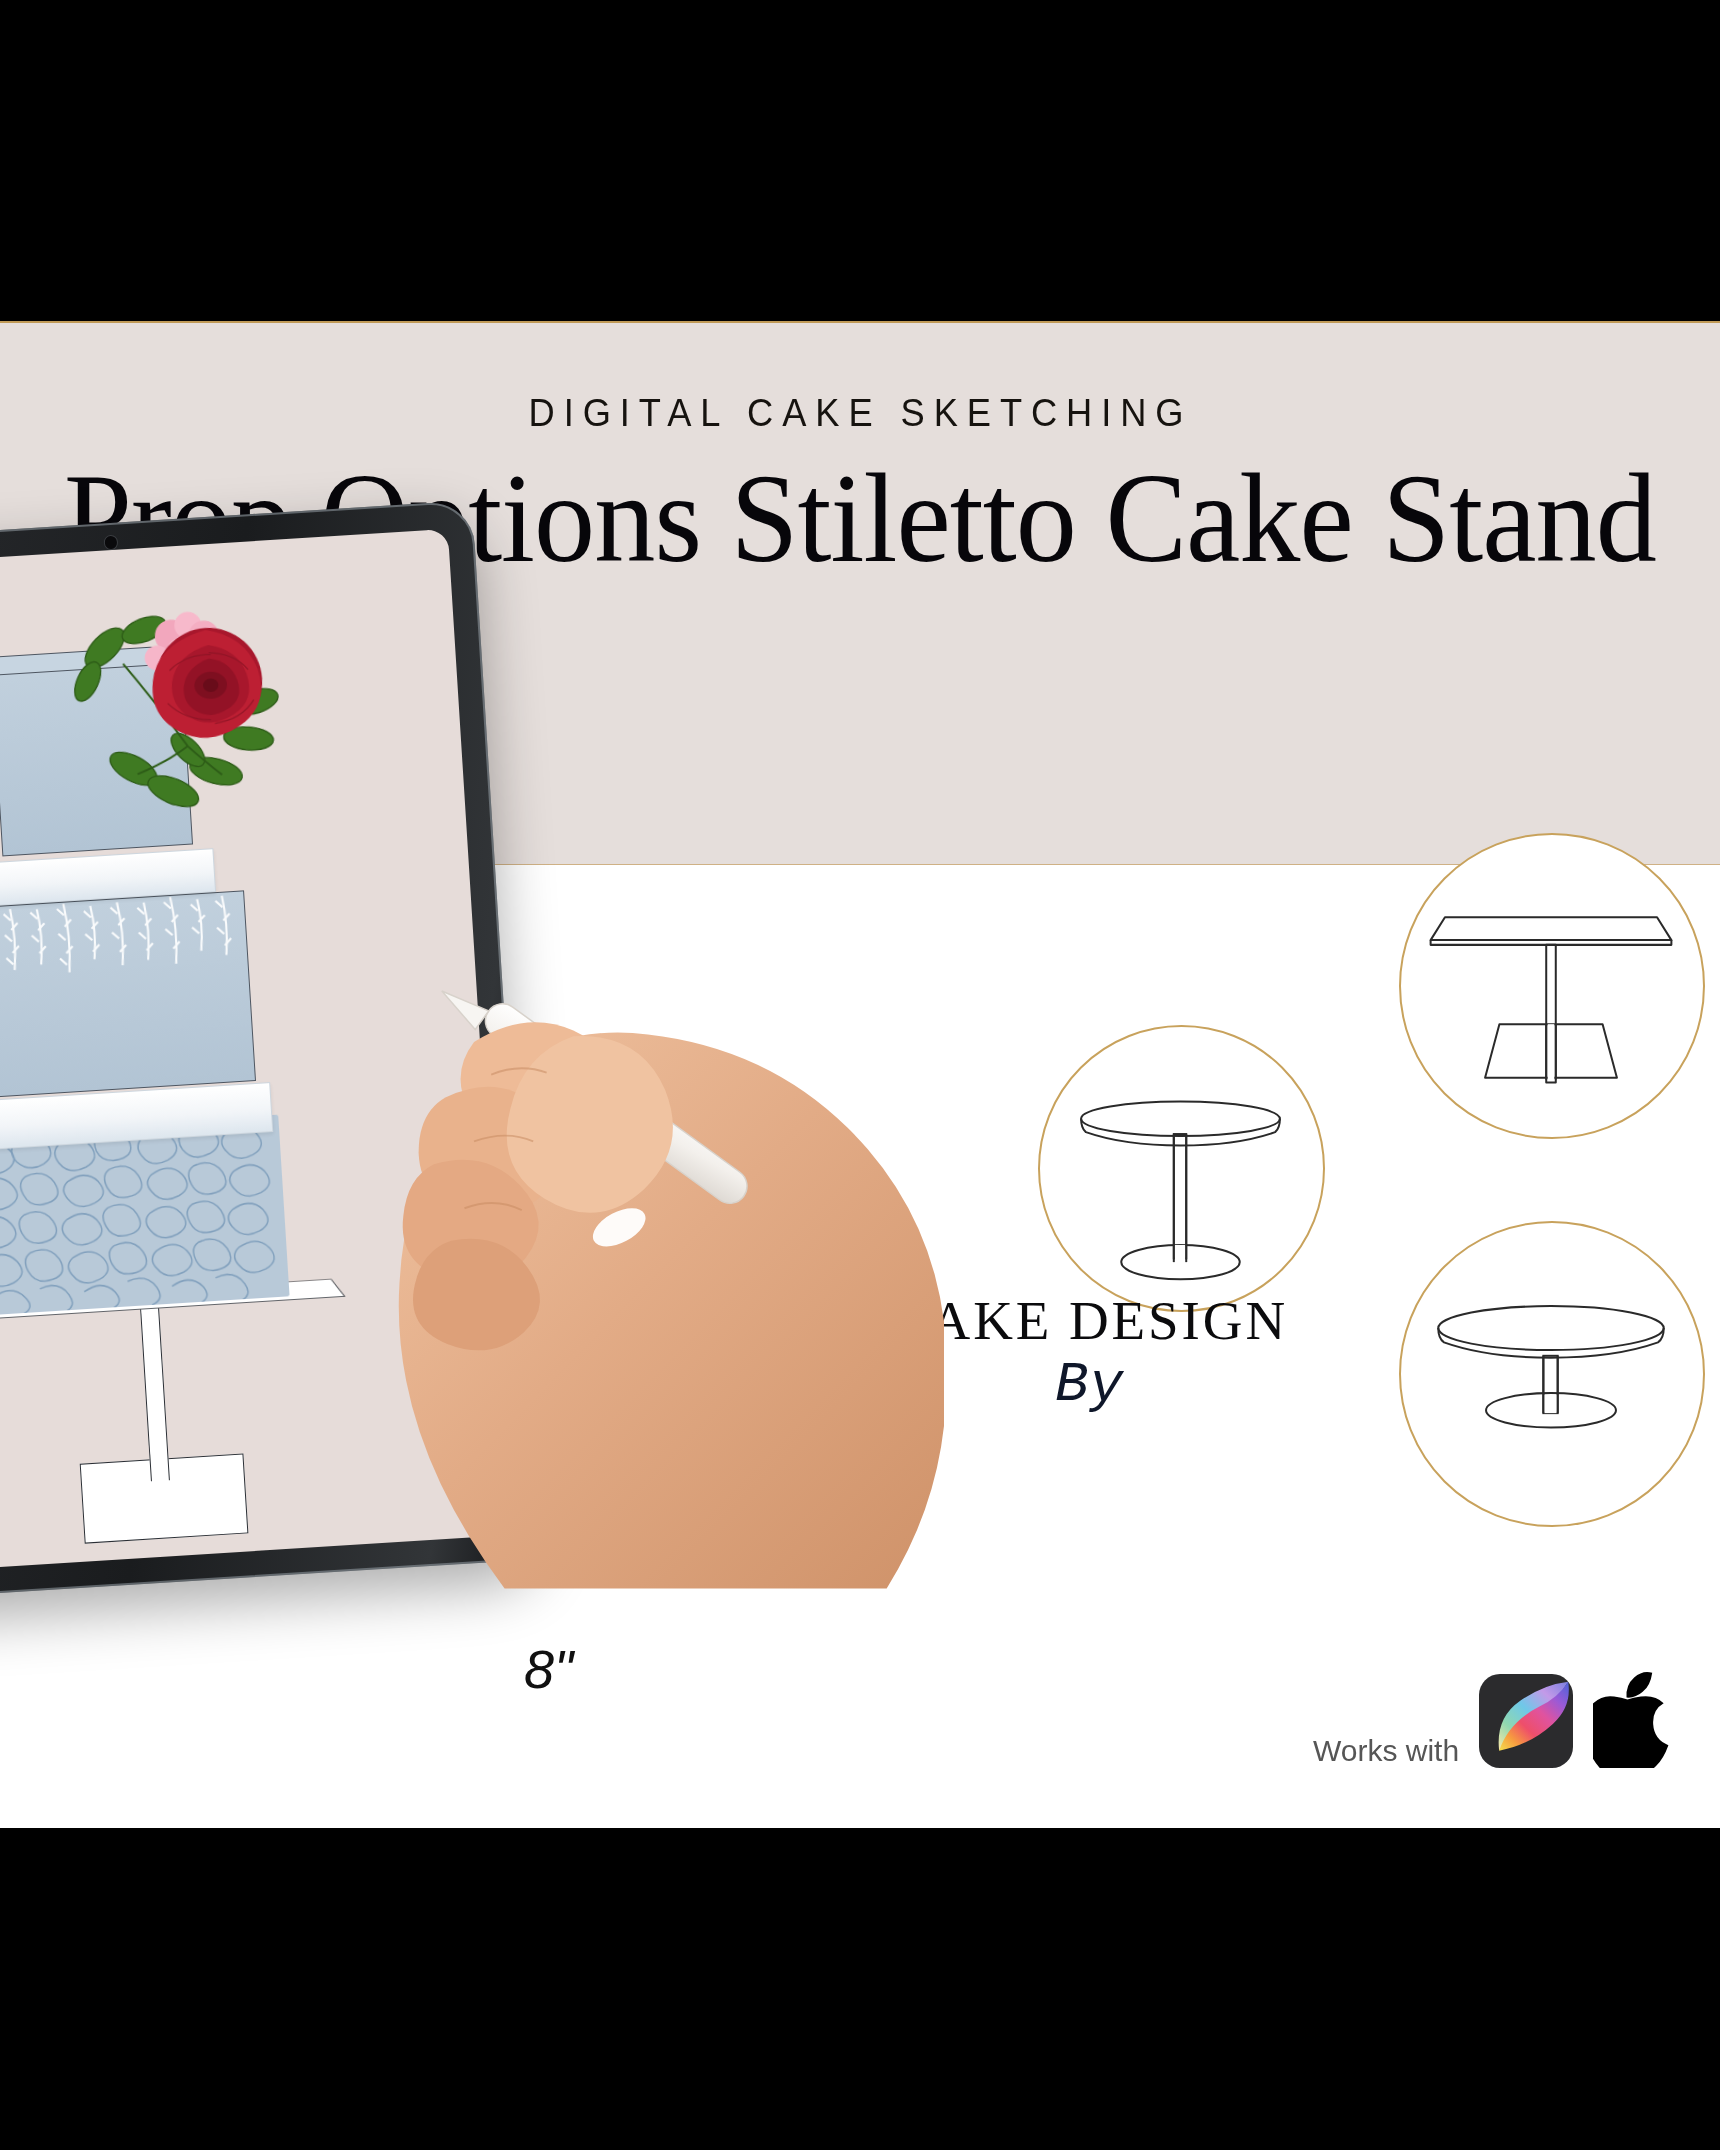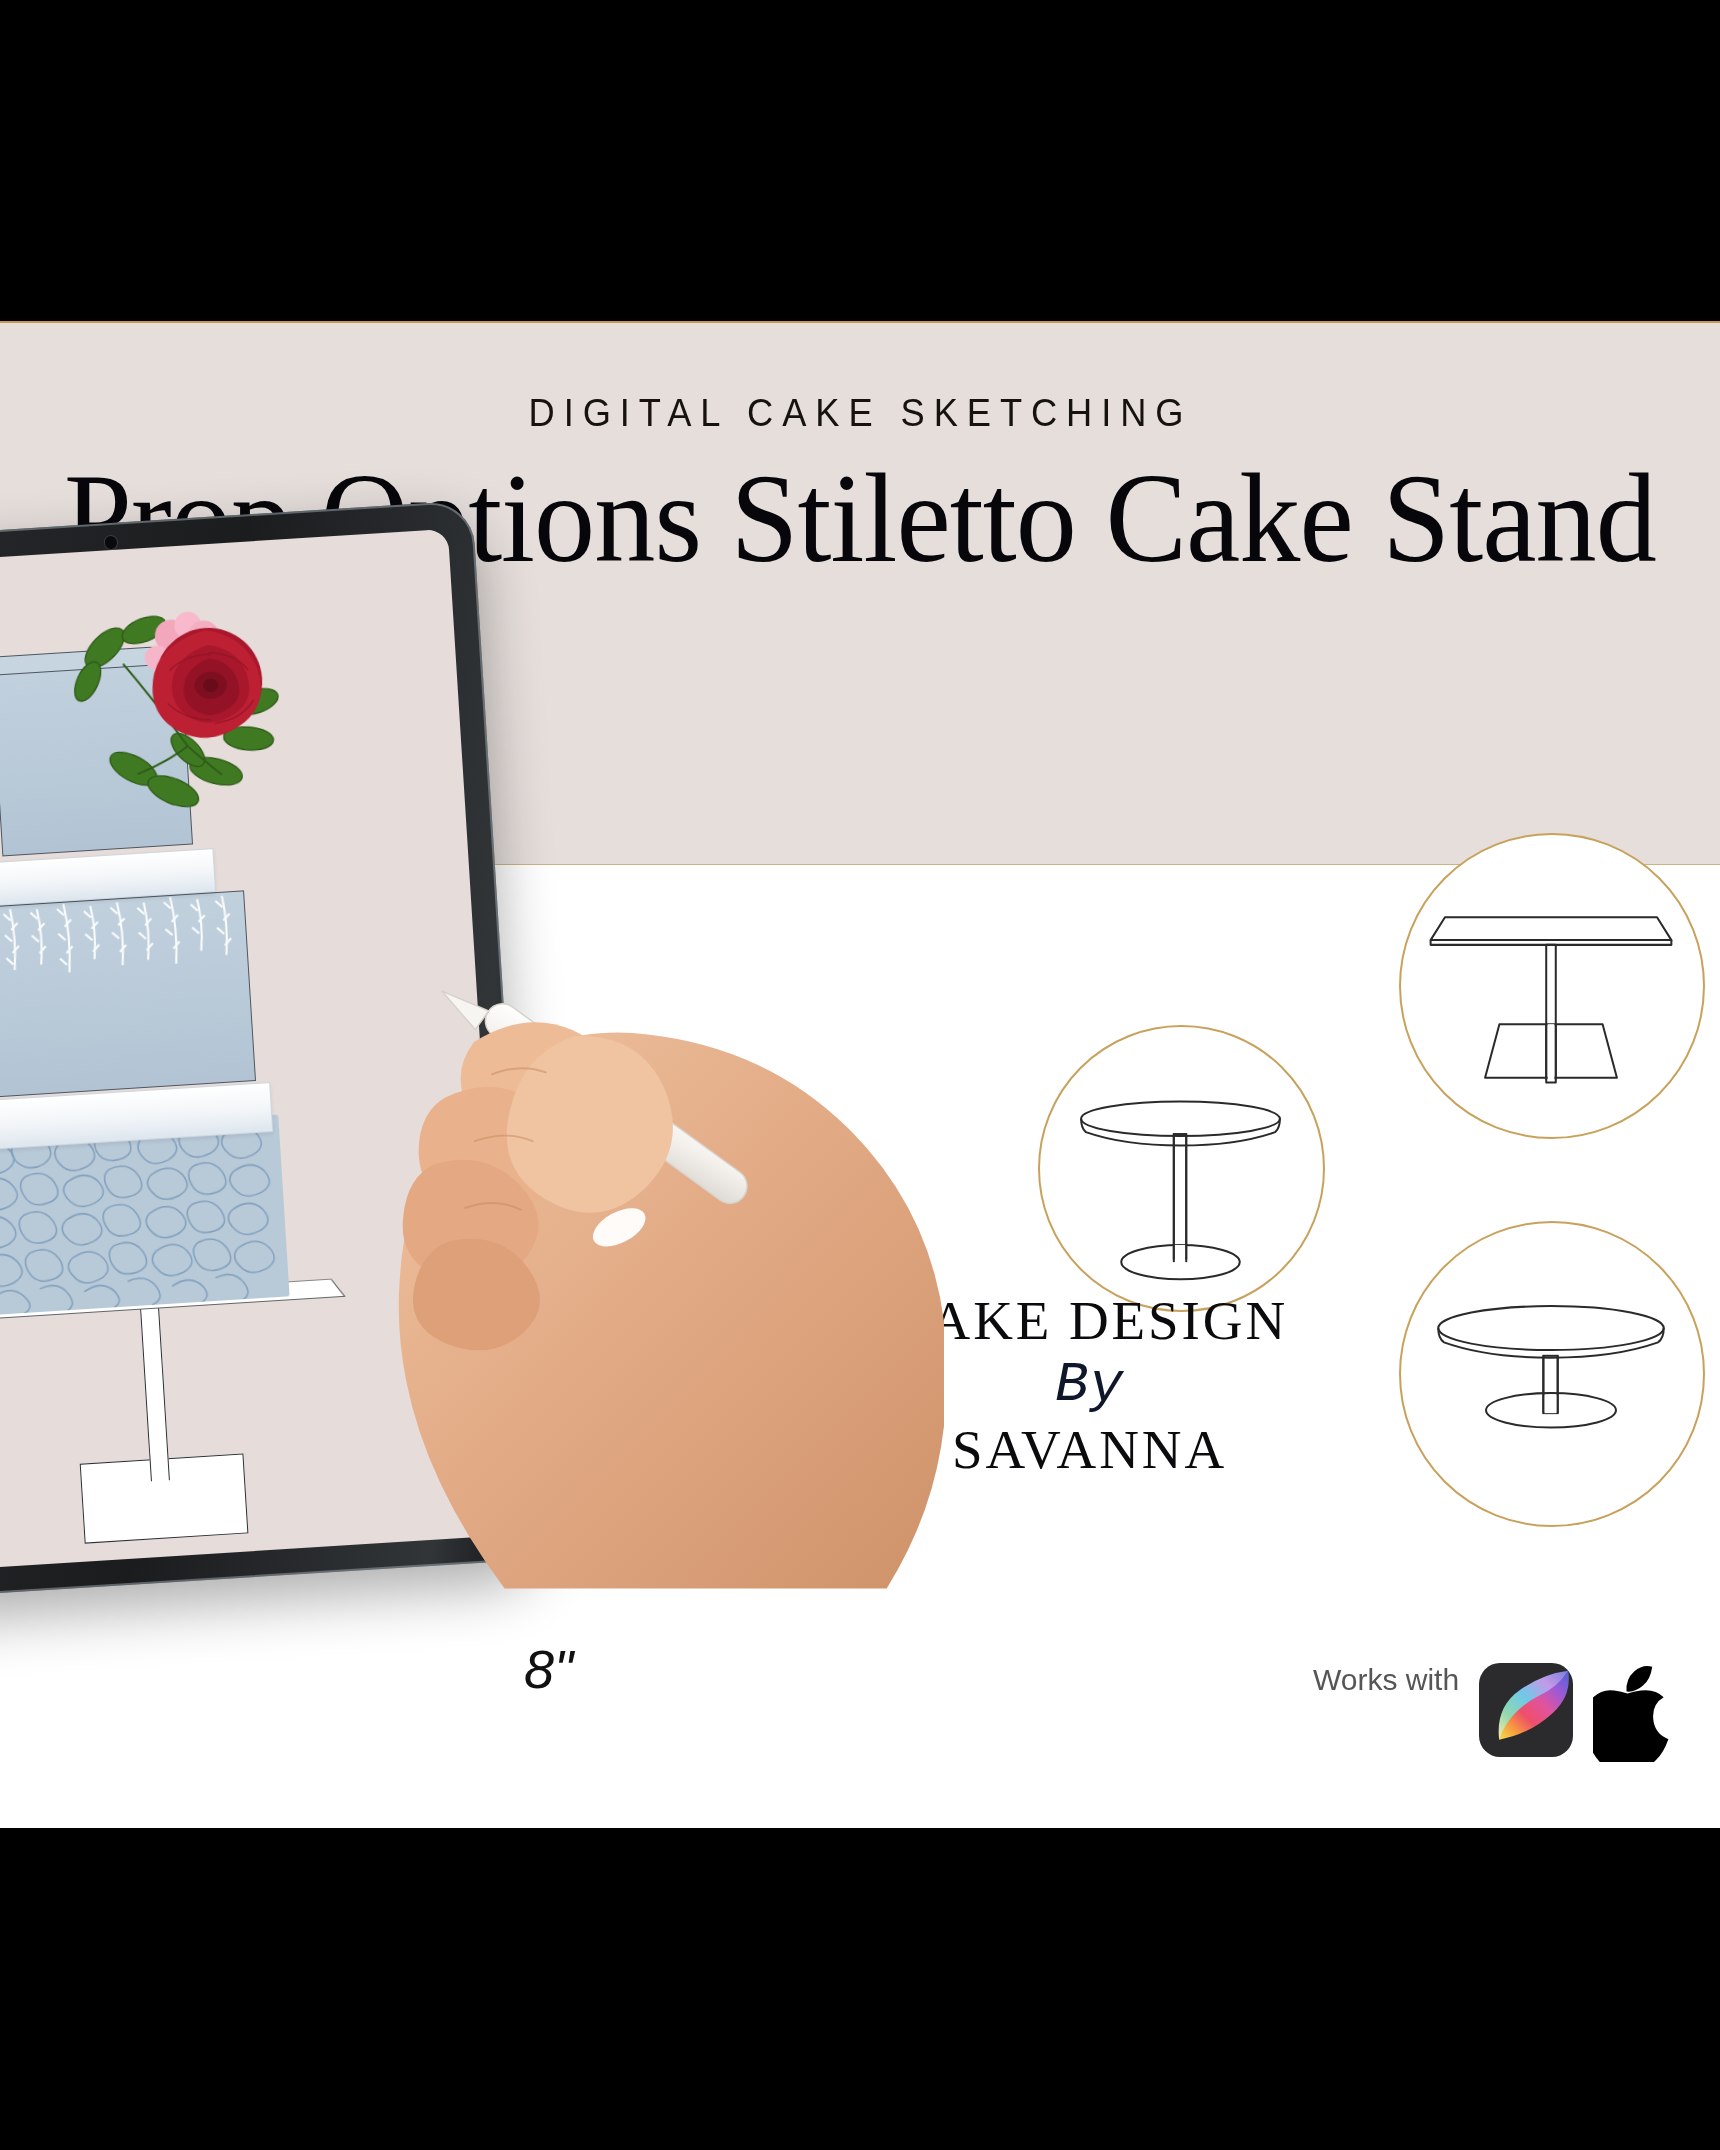--- a/index.html
+++ b/index.html
@@ -282,21 +282,21 @@
     color: #0b0b0d;
     line-height: 1.1;
   }
 
   
   .works {
     position: absolute;
     left: 1313px; top: 1342px;
     height: 105px;
     display: flex;
-    align-items: flex-start;
+    align-items: flex-end;
     gap: 20px;
     z-index: 18;
   }
   .works-label {
     font-family: "Liberation Sans", sans-serif;
     font-size: 30px;
     color: #565656;
     white-space: nowrap;
   }
   .procreate-icon {
@@ -569,21 +569,20 @@
           <path d="M258 352 q32 -12 60 2"></path>
         </g>
 
         <ellipse cx="420" cy="372" rx="30" ry="16" fill="#ffffff" opacity="0.95" transform="rotate(-28 420 372)"></ellipse>
       </svg>
     </div>
 
     <div class="brand">
       <div class="brand-line1">CAKE DESIGN</div>
       <div class="brand-line2">By</div>
-      <div class="brand-line3">SAVANNA</div>
     </div>
 
     <div class="works">
       <div class="works-label">Works with</div>
 
       <div class="procreate-icon">
         <svg width="94" height="94" viewBox="0 0 98 98">
           <defs>
             <linearGradient id="pc1" x1="0" y1="1" x2="1" y2="0">
               <stop offset="0%" stop-color="#f4e04d"></stop>

